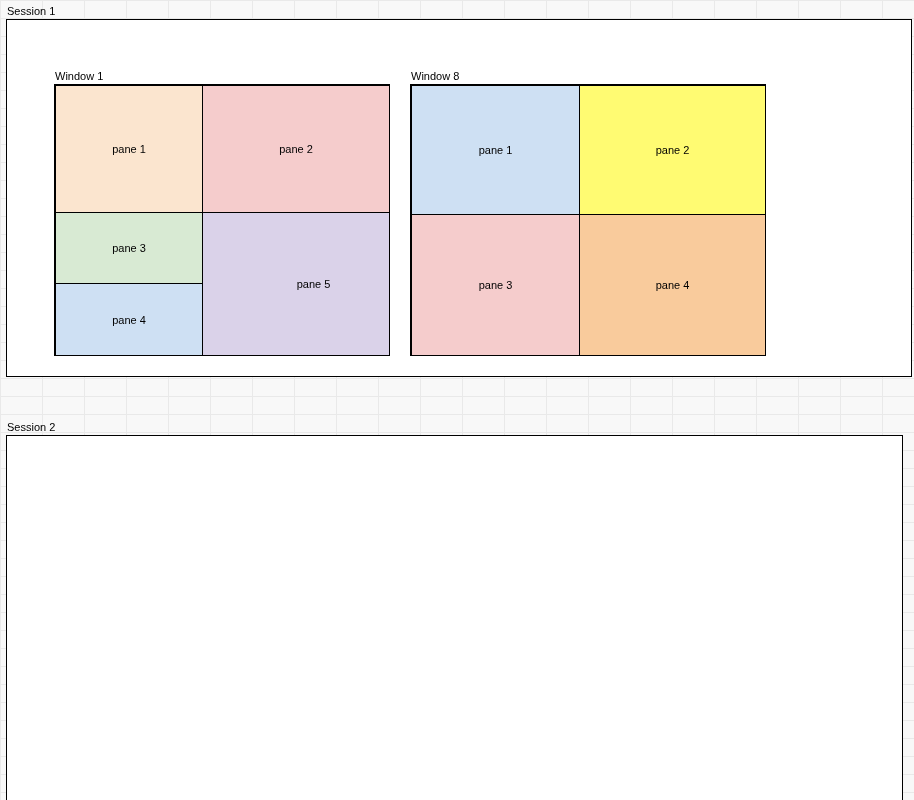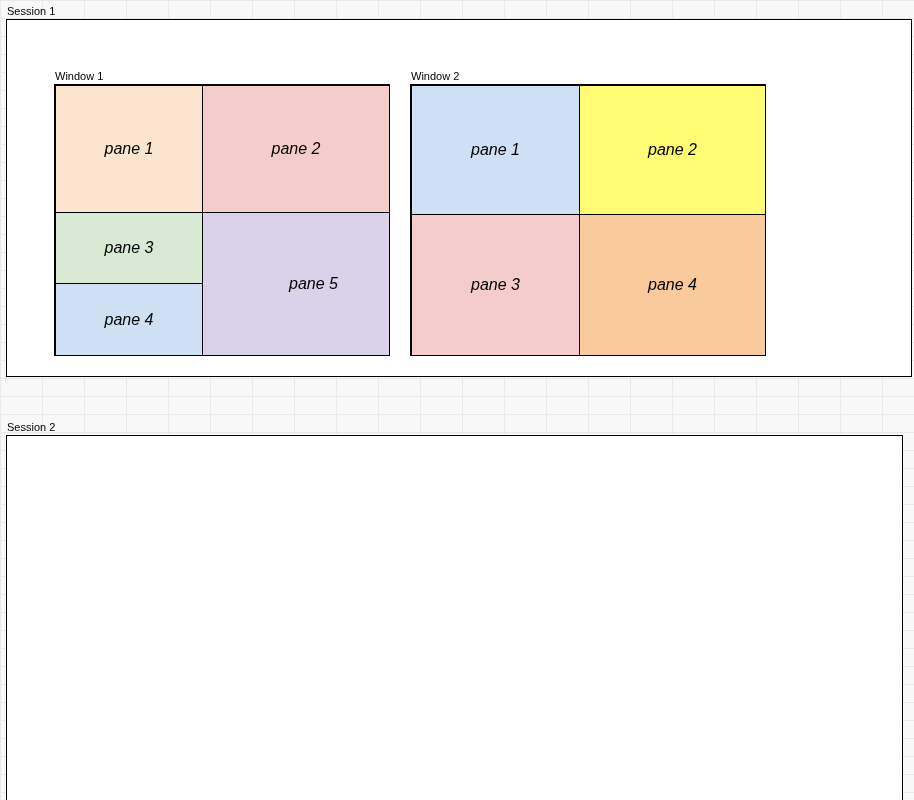--- a/index.html
+++ b/index.html
@@ -44,22 +44,21 @@
 
   .pane {
     position: absolute;
     border: 1px solid #000;
     box-sizing: border-box;
     display: flex;
     align-items: center;
     justify-content: center;
   }
   .pane span {
-    font-size: 16px;
-    font-style: italic;
+    font-size: 11px;
   }
 
   
   .c-orange-lt   { background: #fbe5cf; } 
   .c-pink        { background: #f5cccc; } 
   .c-green-lt    { background: #d8ead3; } 
   .c-blue-lt     { background: #cee0f3; } 
   .c-lavender    { background: #dad2e9; padding-left: 35px; } 
   .c-yellow      { background: #fffb72; } 
   .c-orange      { background: #f9cb9c; } 
@@ -84,21 +83,21 @@
     </div>
     <div class="pane c-blue-lt" style="left:0; top:198px; width:148px; height:73px;">
       <span>pane 4</span>
     </div>
     <div class="pane c-lavender" style="left:147px; top:127px; width:188px; height:144px;">
       <span>pane 5</span>
     </div>
   </div>
 
   <div class="window" style="left:403px; top:64px; width:356px; height:272px;">
-    <div class="window-label">Window 2</div>
+    <div class="window-label">Window 8</div>
 
     <div class="pane c-blue-lt" style="left:0; top:0; width:169px; height:130px;">
       <span>pane 1</span>
     </div>
     <div class="pane c-yellow" style="left:168px; top:0; width:187px; height:130px;">
       <span>pane 2</span>
     </div>
     <div class="pane c-pink" style="left:0; top:129px; width:169px; height:142px;">
       <span>pane 3</span>
     </div>

